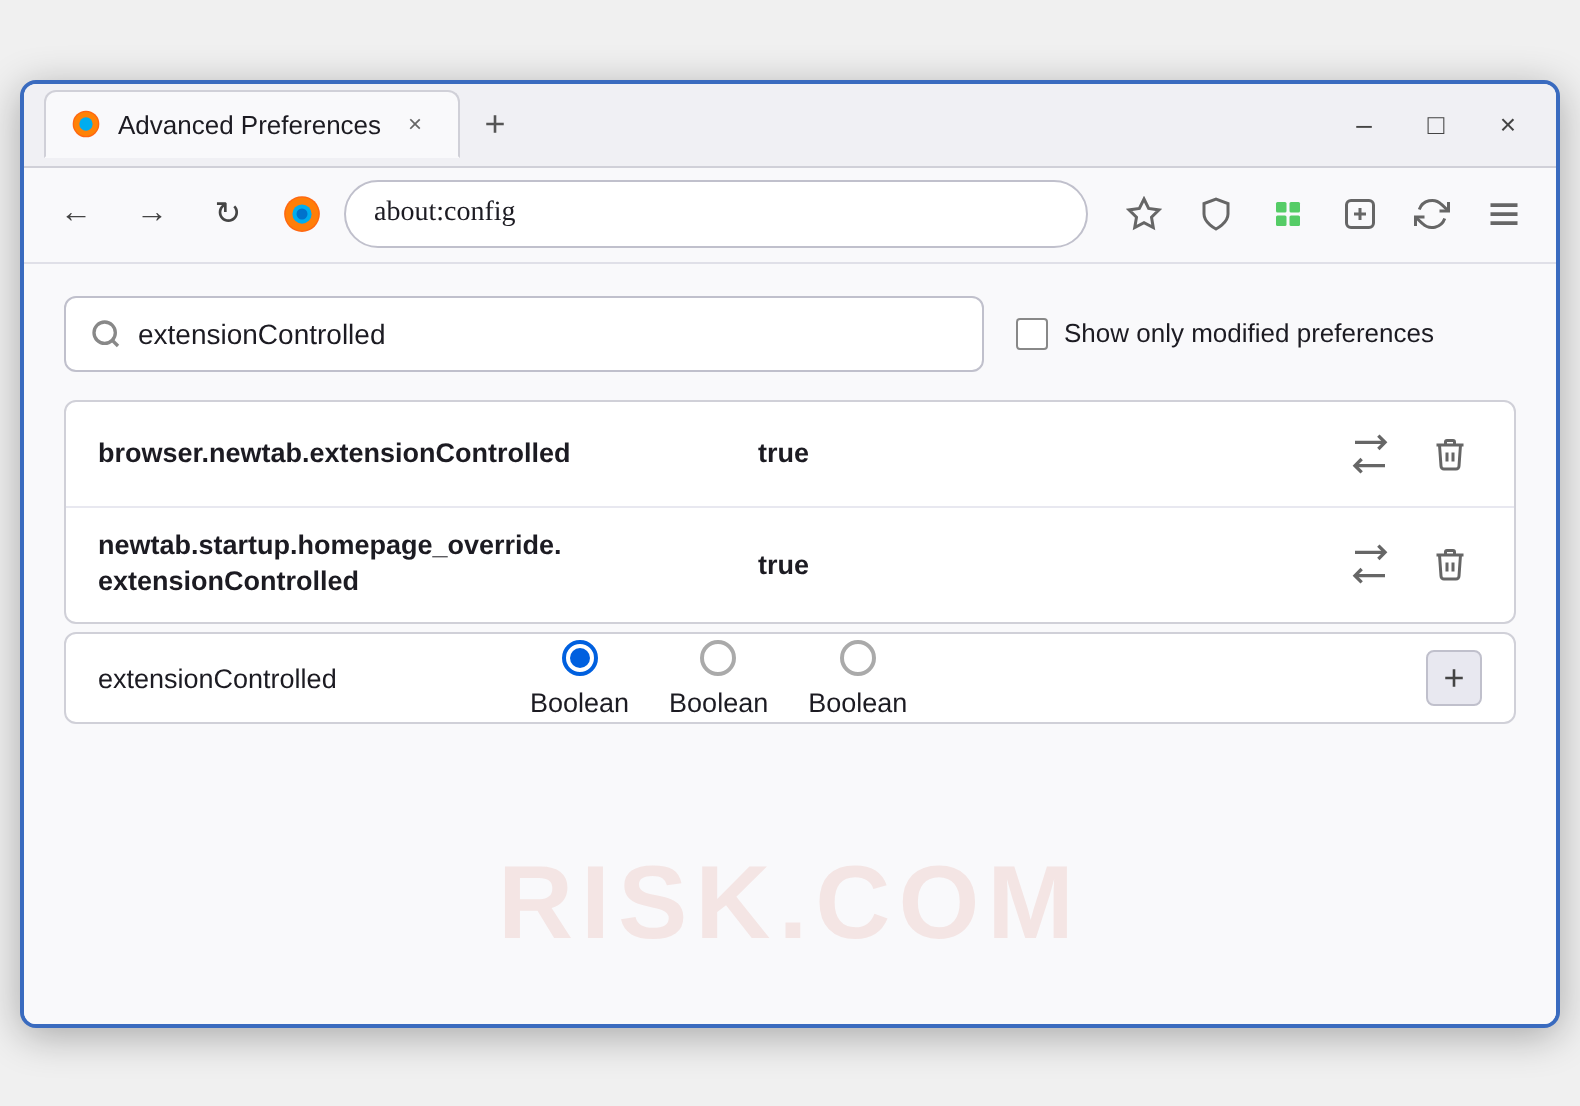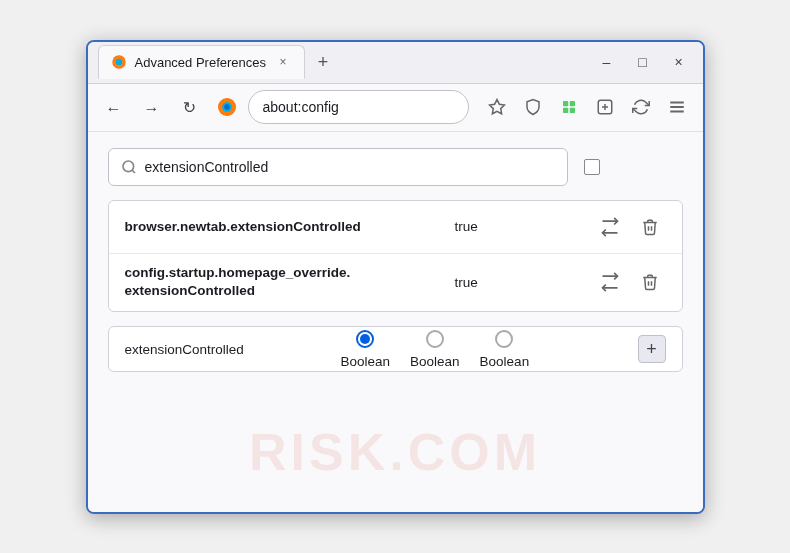--- a/index.html
+++ b/index.html
@@ -8,21 +8,21 @@
       background: #f0f0f0;
       display: flex;
       justify-content: center;
       align-items: center;
       width: 790px;
       height: 553px;
       overflow: hidden;
     }
 
     .browser-window {
-      width: 619px;
+      width: 770px;
       background: #f9f9fb;
       border: 2px solid #3a6bbf;
       border-radius: 8px;
       box-shadow: 0 4px 20px rgba(0,0,0,0.3);
       overflow: hidden;
     }
 
     
     .title-bar {
       background: #f0f0f4;
@@ -141,20 +141,21 @@
       display: flex;
       align-items: center;
       background: white;
       border: 1px solid #c0c0cc;
       border-radius: 20px;
       padding: 0 14px;
       height: 34px;
       font-size: 14px;
       color: #1c1b22;
       gap: 8px;
+      font-family: Liberation Serif, serif;
     }
 
     .address-text {
       color: #1c1b22;
       font-size: 14px;
     }
 
     .nav-icons {
       display: flex;
       align-items: center;
@@ -246,21 +247,21 @@
       cursor: pointer;
       border-radius: 2px;
     }
 
     
     .prefs-table {
       border: 1px solid #d0d0d8;
       border-radius: 6px;
       overflow: hidden;
       background: white;
-      margin-bottom: 14px;
+      margin-bottom: 4px;
     }
 
     .pref-row {
       display: flex;
       align-items: center;
       padding: 10px 16px;
       border-bottom: 1px solid #e8e8f0;
       min-height: 46px;
     }
 
@@ -277,21 +278,21 @@
       font-size: 13.5px;
       font-weight: 700;
       color: #1c1b22;
       flex: 0 0 330px;
       line-height: 1.4;
     }
 
     .pref-value {
       font-size: 13.5px;
       color: #1c1b22;
-      font-weight: 400;
+      font-weight: 700;
       flex: 1;
     }
 
     .pref-actions {
       display: flex;
       align-items: center;
       gap: 8px;
       margin-left: auto;
     }
 
@@ -486,20 +487,21 @@
     <div class="search-row">
       <div class="pref-search">
         <svg width="16" height="16" viewBox="0 0 24 24" fill="none" stroke="#888" stroke-width="2.5">
           <circle cx="11" cy="11" r="8"></circle>
           <line x1="21" y1="21" x2="16.65" y2="16.65"></line>
         </svg>
         <input type="text" value="extensionControlled" style="">
       </div>
       <label class="show-modified">
         <input type="checkbox" style="">
+        <span>Show only modified preferences</span>
       </label>
     </div>
 
     <div class="prefs-table">
 
       <div class="pref-row">
         <span class="pref-name">browser.newtab.extensionControlled</span>
         <span class="pref-value">true</span>
         <div class="pref-actions">
           <div class="action-btn">
@@ -517,21 +519,21 @@
               <path d="M10,11v6"></path>
               <path d="M14,11v6"></path>
               <path d="M9,6V4a1,1,0,0,1,1-1h4a1,1,0,0,1,1,1V6"></path>
             </svg>
           </div>
         </div>
       </div>
 
       <div class="pref-row">
         <div class="pref-name-wrap">
-          <div>config.startup.homepage_override.</div>
+          <div>newtab.startup.homepage_override.</div>
           <div>extensionControlled</div>
         </div>
         <span class="pref-value">true</span>
         <div class="pref-actions">
           <div class="action-btn">
             <svg width="20" height="20" viewBox="0 0 24 24" fill="none" stroke="#666" stroke-width="2">
               <polyline points="17,1 21,5 17,9"></polyline>
               <path d="M3,5 L21,5"></path>
               <polyline points="7,15 3,19 7,23"></polyline>
               <path d="M21,19 L3,19"></path>

